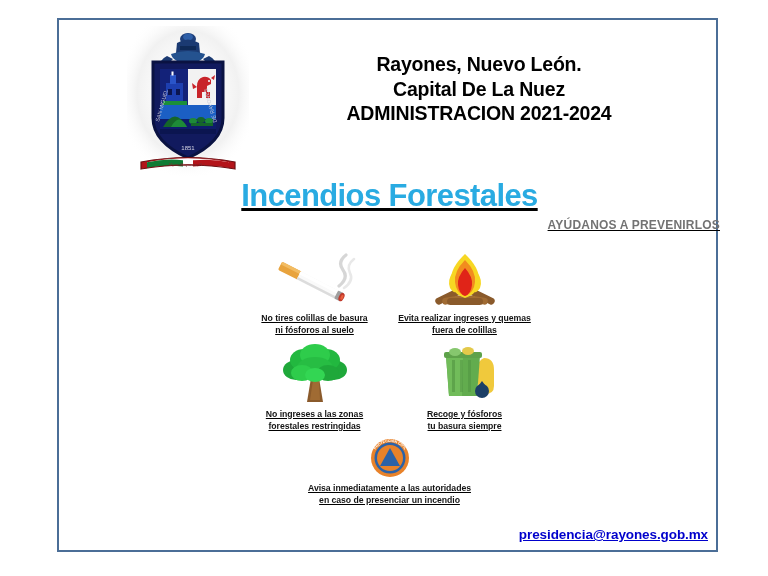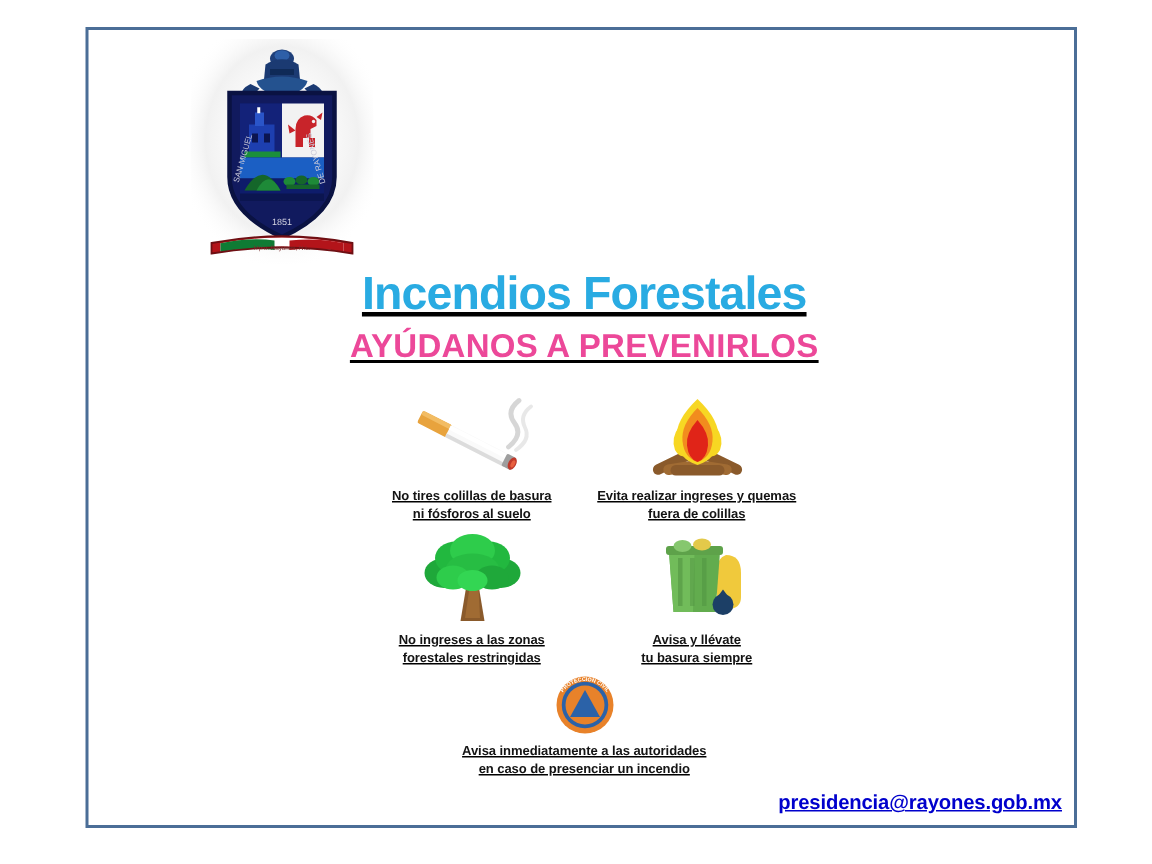--- a/index.html
+++ b/index.html
@@ -71,24 +71,24 @@
 
   #poster-title {
     text-align: center;
     font-size: 31px;
     font-weight: bold;
     color: #29ABE2;
     letter-spacing: -0.6px;
     line-height: 1.05;
   }
   #poster-subtitle {
-    text-align: center;
-    font-size: 22px;
-    font-weight: bold;
-    color: #ec4899;
+    text-align: right;
+    font-size: 12px;
+    font-weight: bold;
+    color: #737373;
     letter-spacing: 0.2px;
     margin-top: 5px;
   }
 
   
   #tips-grid {
     margin: 16px auto 0 auto;
     width: 300px;
   }
   .tip-row {
@@ -208,20 +208,25 @@
           <path d="M14,136 Q61,127 108,136 L108,143 Q61,135 14,143 Z" fill="#B3141A"></path>
           <path d="M20,136.2 Q61,128.4 102,136.2 L102,142 Q61,134.6 20,142 Z" fill="#ffffff"></path>
           <path d="M20,136.2 Q40,132 56,134.3 L56,140.6 Q40,138.6 20,142 Z" fill="#0F7B34"></path>
           <path d="M66,134.3 Q86,132.4 102,136.2 L102,142 Q86,138.4 66,140.6 Z" fill="#B3141A"></path>
           <path d="M14,136 Q61,127 108,136 L108,143 Q61,135 14,143 Z" fill="none" stroke="#6E0F13" stroke-width="1.2"></path>
           <text x="61" y="140.4" text-anchor="middle" font-family="Liberation Sans, sans-serif" font-size="4.2" fill="#7a3030">Mpio. Rayones, N.L.</text>
         </g>
       </svg>
     </div>
 
+    <div id="header-title">
+      <div class="line">Rayones, Nuevo León.</div>
+      <div class="line">Capital De La Nuez</div>
+      <div class="line">ADMINISTRACION 2021-2024</div>
+    </div>
   </div>
 
   <div id="poster">
 
     <div id="poster-title">Incendios Forestales</div>
     <div id="poster-subtitle">AYÚDANOS A PREVENIRLOS</div>
 
     <div id="tips-grid">
 
       <div class="tip-row">
@@ -323,21 +328,21 @@
               </g>
               <g>
                 <ellipse cx="65" cy="8" rx="6" ry="4" fill="#86C76E"></ellipse>
                 <ellipse cx="78" cy="7" rx="6" ry="4" fill="#E3C94A"></ellipse>
               </g>
               <circle cx="92" cy="47" r="7" fill="#1C3F66"></circle>
               <path d="M89,41 L92,37 L95,41 Z" fill="#1C3F66"></path>
             </svg>
           </div>
           <div class="tip-caption">
-            <span>Avisa y llévate</span><br>
+            <span>Recoge y fósforos</span><br>
             <span>tu basura siempre</span>
           </div>
         </div>
       </div>
 
       <div class="tip-final">
         <div class="tip-art">
           <svg viewBox="0 0 300 44" width="300" height="44">
             <defs>
               <path id="ringPath" d="M132,24 A18,18 0 0 1 168,24"></path>

